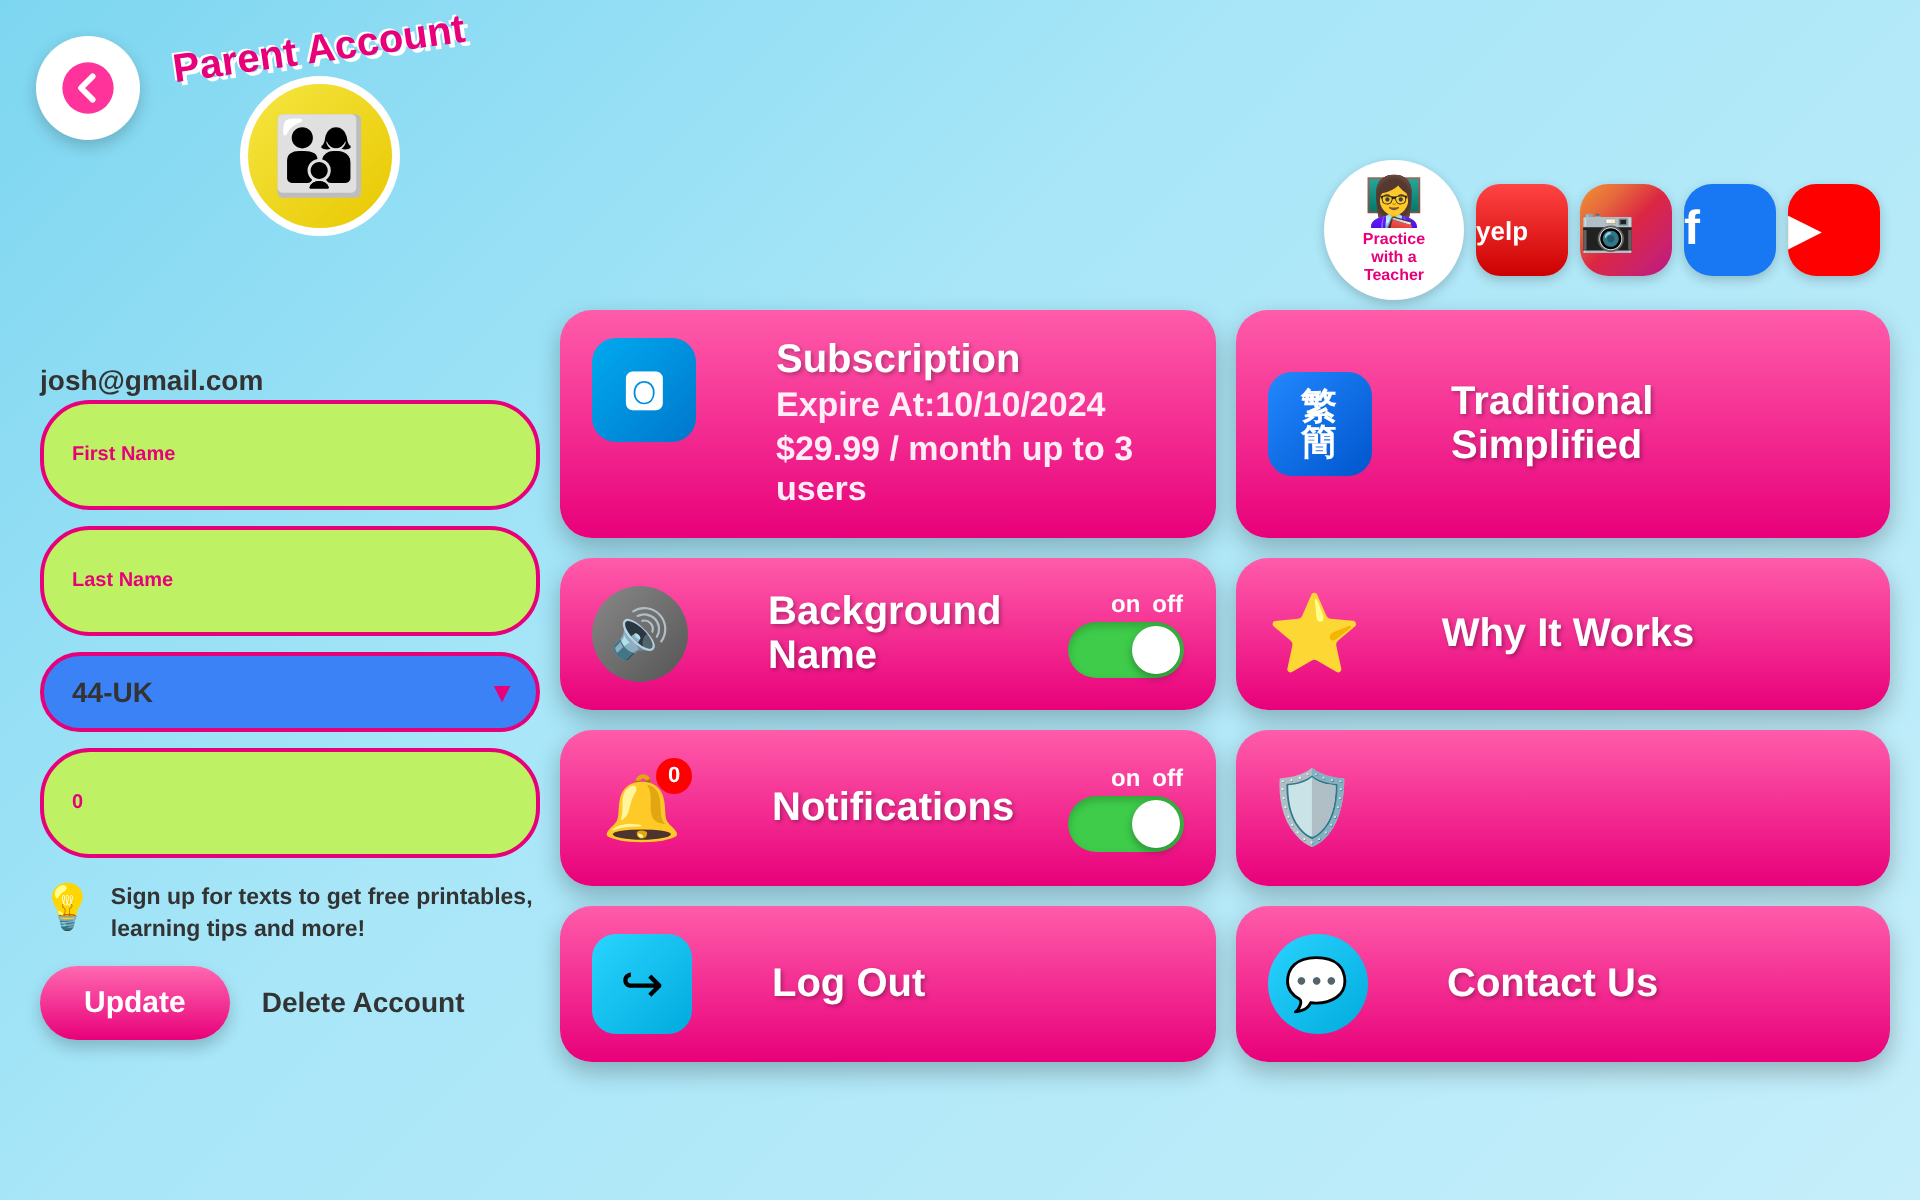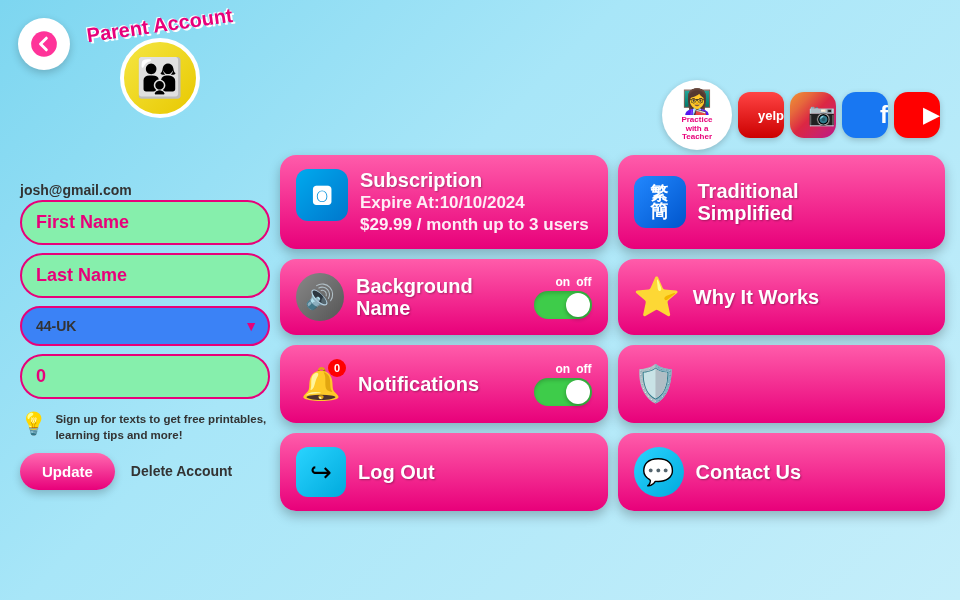--- a/index.html
+++ b/index.html
@@ -75,27 +75,27 @@
       position: absolute;
       top: 200px;
       left: 20px;
       width: 250px;
       display: flex;
       flex-direction: column;
       gap: 8px;
     }
     .form-input {
       width: 100%;
-      padding: 10px 14px;
+      padding: 20px 14px;
       border: 2.5px solid #e8007a;
       border-radius: 25px;
-      font-size: 18px;
+      font-size: 10px;
       font-weight: 600;
       color: #e8007a;
-      background: #86efac;
+      background: #bef264;
       outline: none;
     }
     .form-input::placeholder { color: #e8007a; }
 
     .country-select {
       width: 100%;
       padding: 10px 14px;
       border: 2.5px solid #e8007a;
       border-radius: 25px;
       font-size: 14px;
@@ -172,21 +172,21 @@
       display: flex;
       align-items: center;
       gap: 6px;
     }
     .social-circle {
       width: 46px;
       height: 46px;
       border-radius: 12px;
       display: flex;
       align-items: center;
-      justify-content: flex-end;
+      justify-content: flex-start;
       font-size: 24px;
       cursor: pointer;
       box-shadow: 0 2px 6px rgba(0,0,0,0.2);
     }
     .practice-badge {
       width: 70px;
       height: 70px;
       border-radius: 50%;
       background: white;
       display: flex;
@@ -222,21 +222,21 @@
       cursor: pointer;
       box-shadow: 0 5px 12px rgba(0,0,0,0.25);
       min-height: 68px;
       border: none;
       width: 100%;
       text-align: left;
     }
     .big-btn.subscription {
       align-items: flex-start;
     }
-    .btn-text-area { flex: 1; }
+    .btn-text-area { flex: 1; margin-left: 28px; }
     .btn-title {
       color: white;
       font-size: 20px;
       font-weight: 900;
       line-height: 1.1;
       text-shadow: 1px 1px 2px rgba(0,0,0,0.3);
     }
     .btn-subtitle {
       color: white;
       font-size: 17px;

